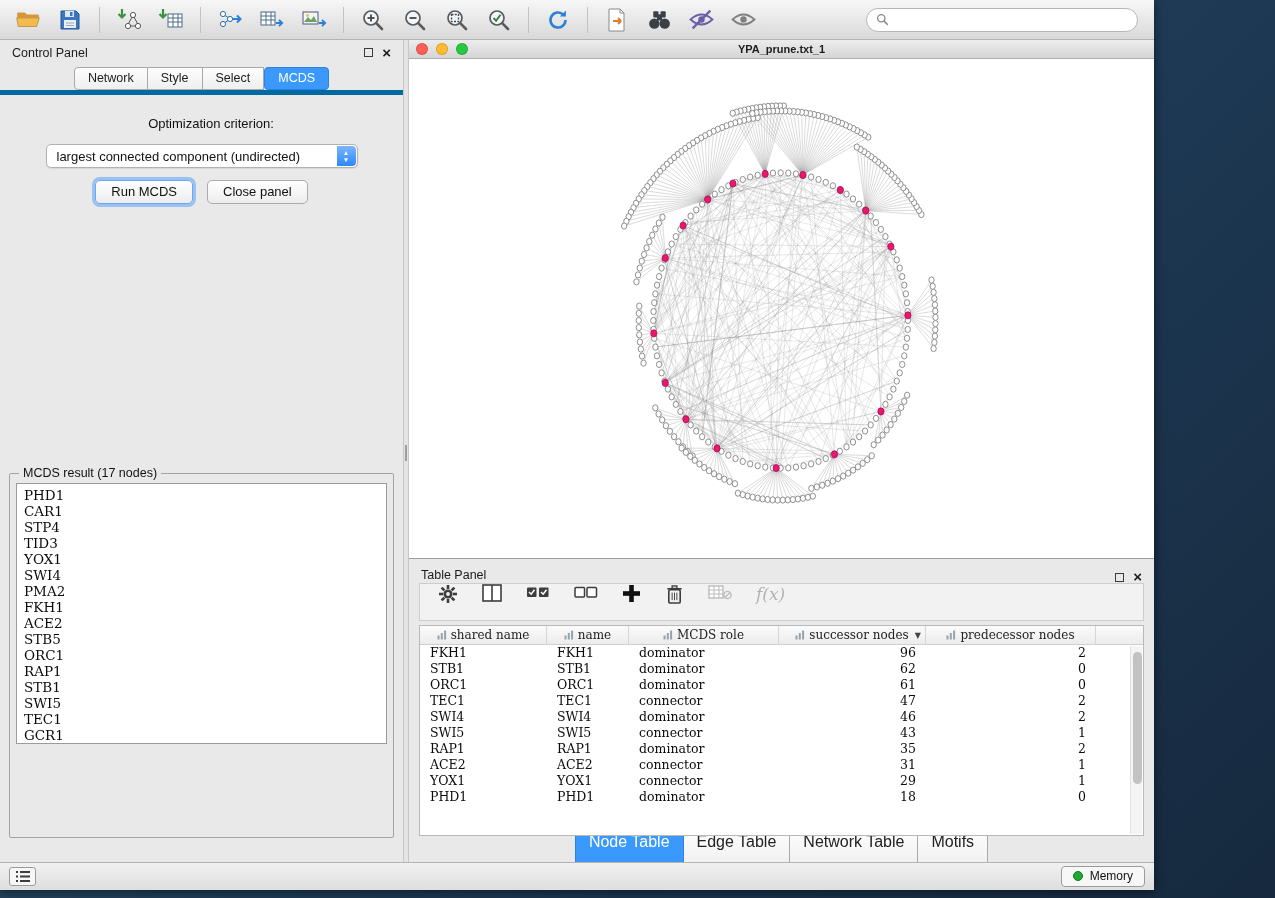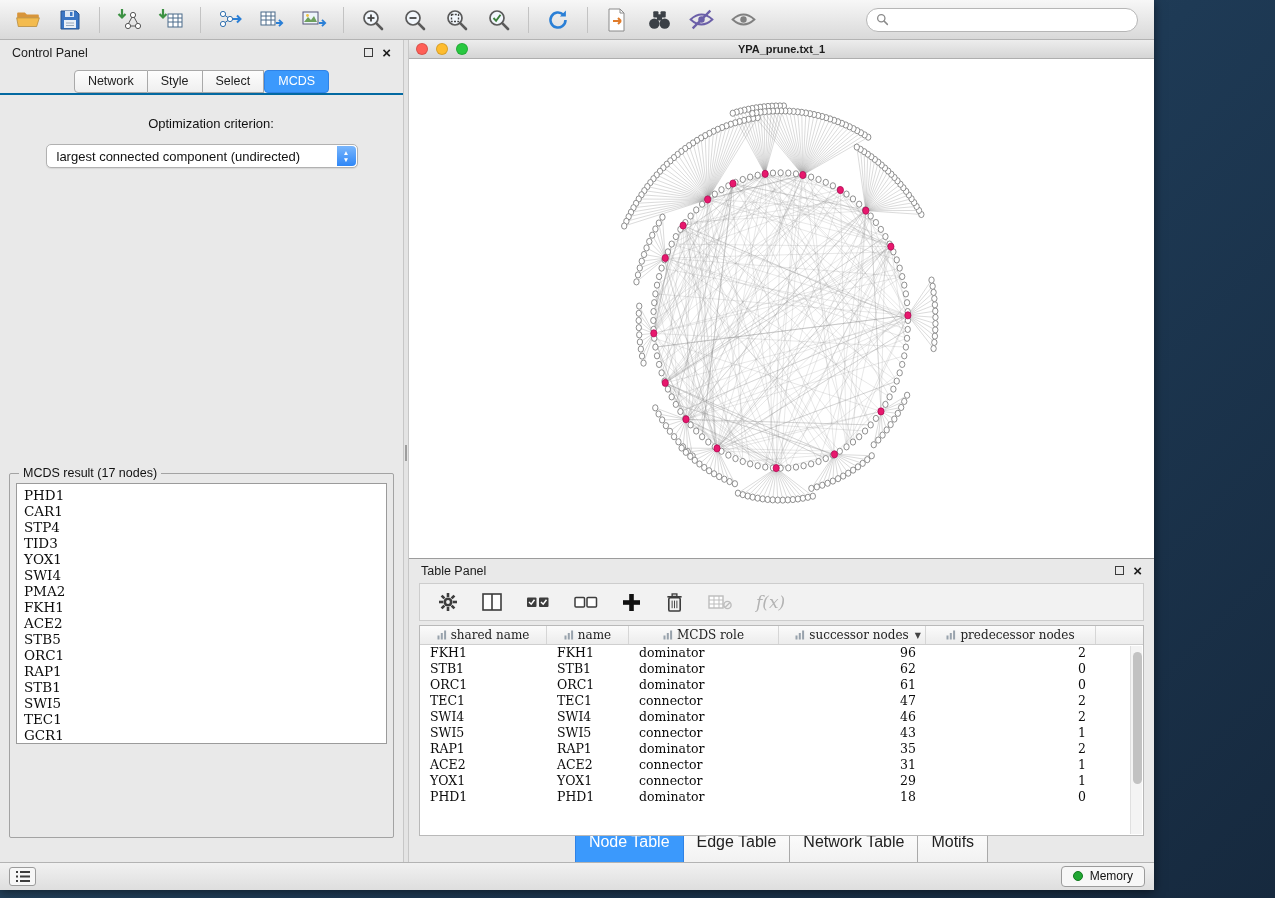--- a/index.html
+++ b/index.html
@@ -16,21 +16,21 @@
 
   
   .workspace { flex:1; display:flex; min-height:0; }
 
   
   .control-panel { width:403px; flex:0 0 403px; background:#e9e9e9; display:flex; flex-direction:column; }
   .cp-header { height:25px; flex:0 0 25px; display:flex; align-items:center; padding:0 12px; font-size:12.5px; color:#1c1c1c; }
   .win-btns { margin-left:auto; display:flex; align-items:center; gap:9px; }
   .float-btn { width:9px; height:9px; border:1.5px solid #3c3c3c; display:inline-block; }
   .close-btn { font-size:15px; font-weight:bold; color:#1c1c1c; line-height:10px; }
-  .cp-tabs { display:flex; justify-content:center; align-items:flex-end; padding-top:5px; height:30px; flex:0 0 30px; border-bottom:2px solid #0369a1; }
+  .cp-tabs { display:flex; justify-content:center; align-items:flex-end; padding-top:5px; height:30px; flex:0 0 30px; border-bottom:5px solid #0369a1; }
   .cp-tab { font-size:12.5px; padding:3px 13px 4px; background:linear-gradient(#fdfdfd,#efefef); border:1px solid #a9a9a9; border-left-width:0; color:#222; }
   .cp-tab:first-child { border-left-width:1px; border-radius:4px 0 0 4px; }
   .cp-tab:last-child { border-radius:0 4px 4px 0; }
   .cp-tab.active { background:#3b99fc; border-color:#2e82e6; color:#fff; border-left-width:1px; border-radius:4px; }
   .cp-body { flex:1; display:flex; flex-direction:column; min-height:0; }
   .opt-label { text-align:center; font-size:13px; color:#111; margin-top:21px;margin-left:19px; }
   .mac-select { position:relative; margin:13px auto 0; width:312px; height:24px; background:#fff; border:1px solid #b1b1b1; border-radius:5px; font-size:13px; color:#111; display:flex; align-items:center; padding:0 26px 0 10px; box-shadow:0 1px 1px rgba(0,0,0,.08); }
   .mac-stepper { position:absolute; right:1px; top:1px; bottom:1px; width:19px; border-radius:0 4px 4px 0; background:linear-gradient(#79b6fc,#2f87f7); color:#fff; display:flex; flex-direction:column; align-items:center; justify-content:center; font-size:6.5px; line-height:7px; }
   .btn-row { display:flex; justify-content:center; gap:14px; margin-top:12px; }
   .btn { font-size:13px; color:#111; padding:3px 15px 4px; background:linear-gradient(#ffffff,#ededed); border:1px solid #acacac; border-radius:5px; }
@@ -49,22 +49,22 @@
   .network-window { height:519px; flex:0 0 519px; display:flex; flex-direction:column; border-bottom:1px solid #9c9c9c; }
   .net-titlebar { height:19px; flex:0 0 19px; background:linear-gradient(#ededed,#d5d5d5); border-bottom:1px solid #aeaeae; display:flex; align-items:center; padding:0 7px; position:relative; }
   .traffic { display:flex; gap:8px; z-index:2; }
   .light { width:12px; height:12px; border-radius:50%; border:1px solid rgba(0,0,0,.15); }
   .light.red { background:#ff5f57; } .light.yellow { background:#febc2e; } .light.green { background:#28c840; }
   .net-title { position:absolute; left:0; right:0; text-align:center; font-size:11px; font-weight:bold; color:#1d1d1d; }
   .network-canvas { flex:1; width:100%; height:100%; background:#fff; display:block; }
 
   
   .table-panel { flex:1; display:flex; flex-direction:column; min-height:0; background:#e9e9e9; }
-  .tp-header { height:23px; flex:0 0 23px; display:flex; align-items:center; padding:0 12px; font-size:12.5px; color:#1c1c1c; }
-  .tp-toolbar { margin:1px 10px 0; height:38px; flex:0 0 38px; background:#f2f2f2; border:1px solid #cdcdcd; display:flex; align-items:center; gap:24px; padding:0 18px; }
+  .tp-header { height:23px; flex:0 0 23px; display:flex; align-items:flex-end; padding:0 12px; font-size:12.5px; color:#1c1c1c; }
+  .tp-toolbar { margin:1px 10px 0; height:38px; flex:0 0 38px; background:#f2f2f2; border:1px solid #cdcdcd; display:flex; align-items:flex-start; gap:24px; padding:0 18px; }
   .tp-icon { display:flex; align-items:center; justify-content:center; }
   .fx-label { font-family:"DejaVu Serif",serif; font-style:italic; font-size:17px; color:#b3b3b3; }
   .tp-table-wrap { margin:4px 10px 0; flex:1; background:#fff; border:1px solid #b9b9b9; display:flex; flex-direction:column; position:relative; overflow:hidden; min-height:0; }
   .thead { height:19px; flex:0 0 19px; display:flex; background:linear-gradient(#fbfbfb,#ececec); border-bottom:1px solid #cfcfcf; }
   .th { display:flex; align-items:center; justify-content:center; gap:4px; border-right:1px solid #d6d6d6; font-family:"DejaVu Serif",serif; font-size:12px; color:#222; position:relative; }
   .sorticon rect { fill:#98a2ac; }
   .sort-arrow { position:absolute; right:4px; font-size:8px; color:#444; font-family:"DejaVu Sans",sans-serif; }
   .tbody { flex:1; overflow:hidden; }
   .tr { display:flex; height:16px; }
   .td { font-family:"DejaVu Serif",serif; font-size:12.5px; color:#0c0c0c; line-height:16px; padding:0 10px; white-space:nowrap; overflow:hidden; }
@@ -250,20 +250,24 @@
         <div class="cp-tab active">MCDS</div>
       </div>
       <div class="cp-body">
         <div class="opt-label">Optimization criterion:</div>
         <div class="mac-select">
           <span>largest connected component (undirected)</span>
           <span class="mac-stepper">
                 <span>▲</span>
                 <span>▼</span>
               </span>
+        </div>
+        <div class="btn-row">
+          <button class="btn focused">Run MCDS</button>
+          <button class="btn">Close panel</button>
         </div>
         <fieldset class="mcds-fieldset">
           <legend>MCDS result (17 nodes)</legend>
           <div class="result-list">
                 <div class="result-item">PHD1</div>
                 <div class="result-item">CAR1</div>
                 <div class="result-item">STP4</div>
                 <div class="result-item">TID3</div>
                 <div class="result-item">YOX1</div>
                 <div class="result-item">SWI4</div>

